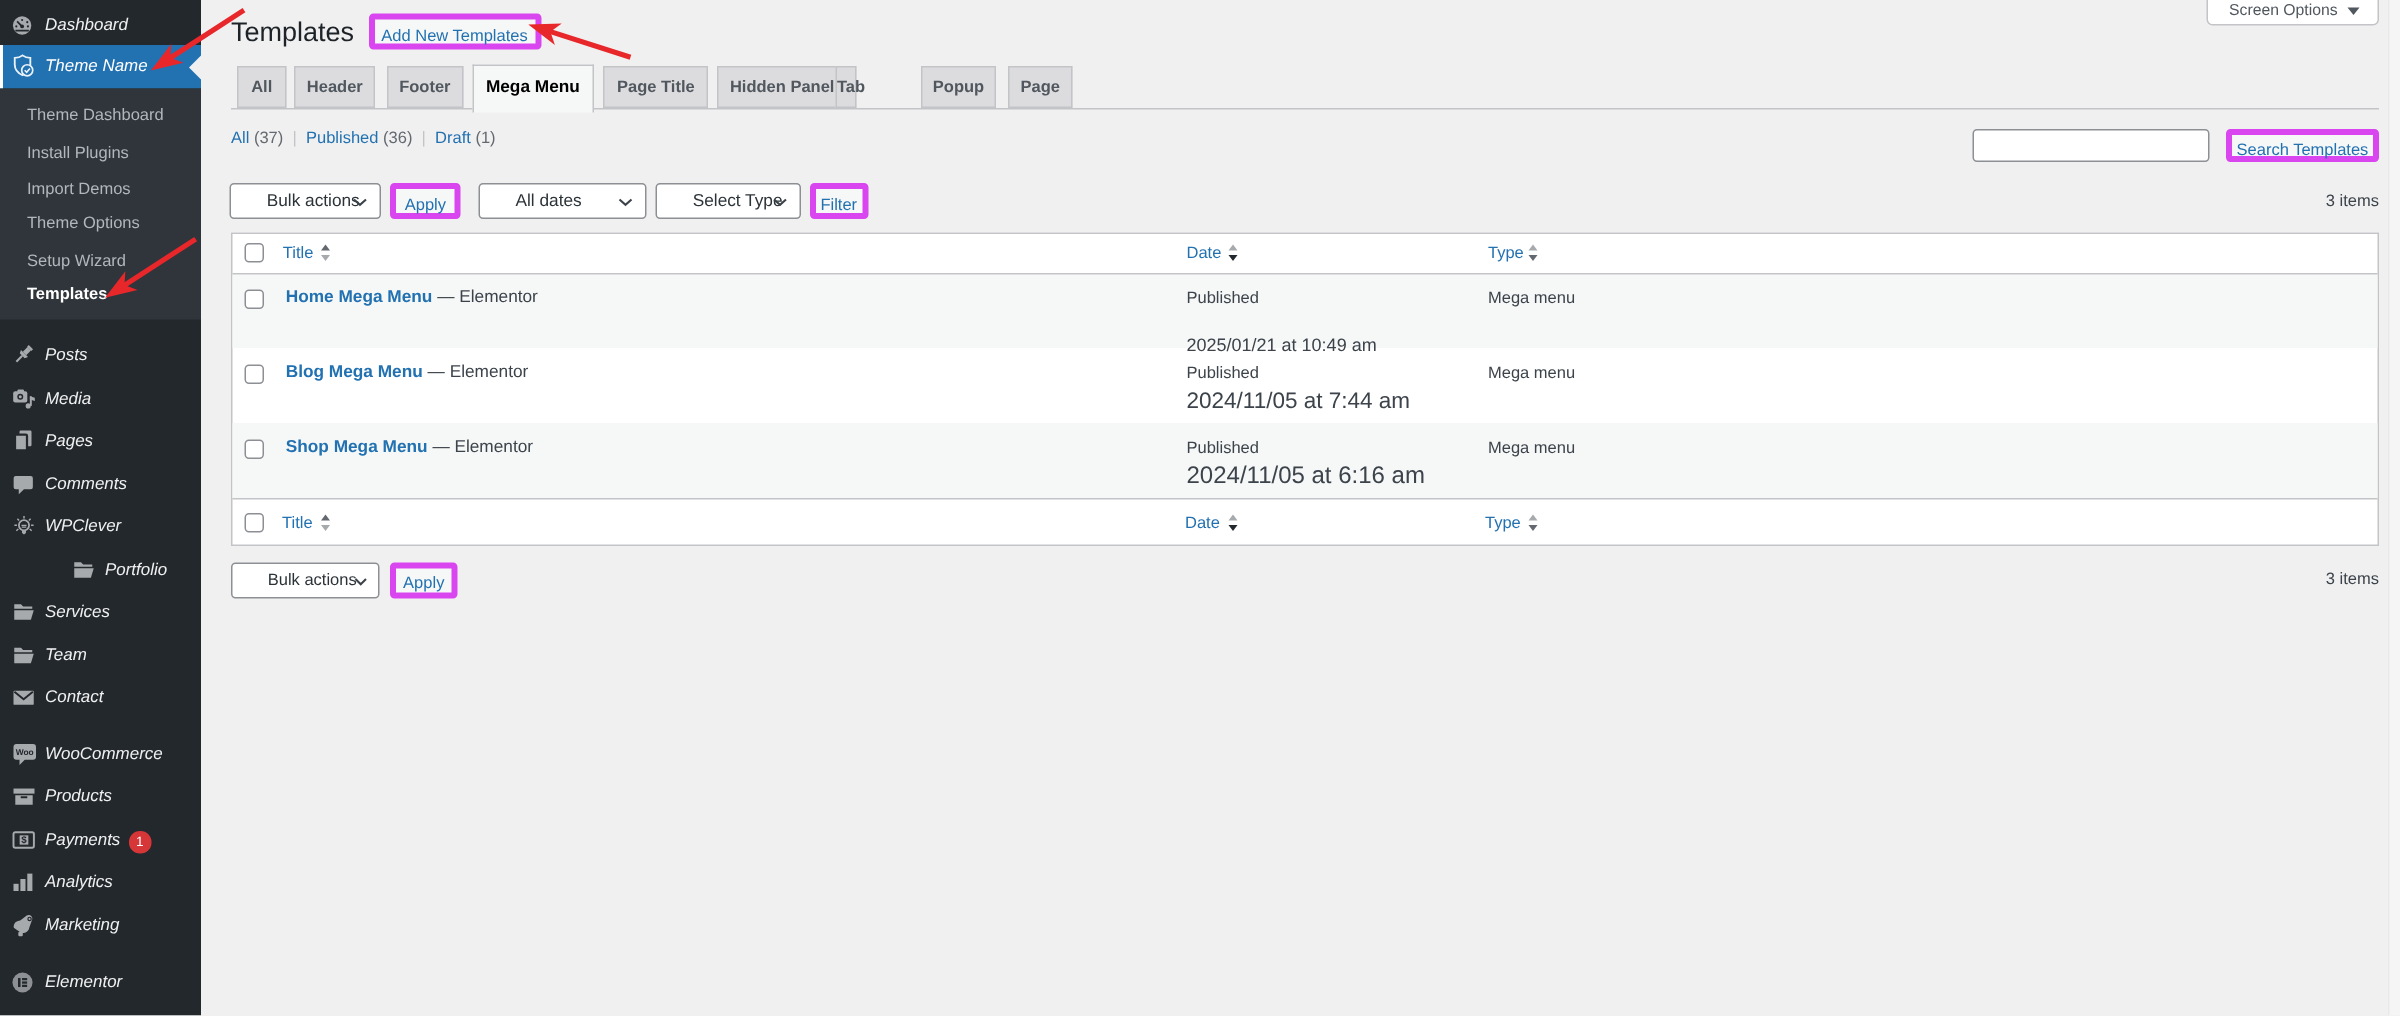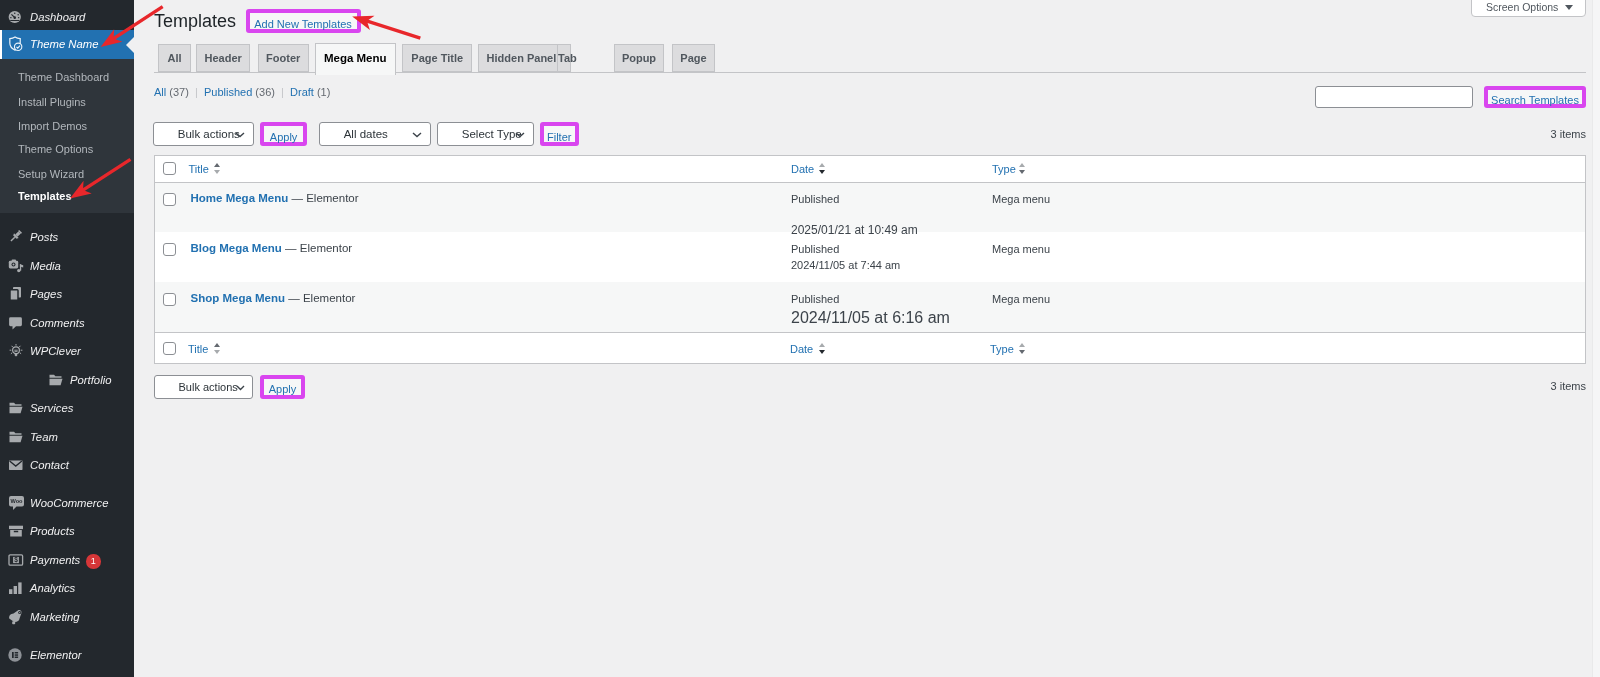--- a/index.html
+++ b/index.html
@@ -278,21 +278,21 @@
 
   <div class="cbx" style="left:163px;top:193px;"></div>
   <div class="abs" style="left:190.5px;top:192.2px;font-size:11.5px;color:#3c434a;"><span class="lnk" style="font-weight:bold;">Home Mega Menu</span> — Elementor</div>
   <div class="abs" style="left:791px;top:192.8px;font-size:11px;color:#3c434a;">Published</div>
   <div class="abs" style="left:791px;top:203px;font-size:12px;color:#3c434a;margin-top:20px;">2025/01/21 at 10:49 am</div>
   <div class="abs" style="left:992px;top:192.8px;font-size:11px;color:#3c434a;">Mega menu</div>
 
   <div class="cbx" style="left:163px;top:242.5px;"></div>
   <div class="abs" style="left:190.5px;top:242.2px;font-size:11.5px;color:#3c434a;"><span class="lnk" style="font-weight:bold;">Blog Mega Menu</span> — Elementor</div>
   <div class="abs" style="left:791px;top:242.8px;font-size:11px;color:#3c434a;">Published</div>
-  <div class="abs" style="left:791px;top:258.8px;font-size:11px;color:#3c434a;">2024/11/05 at 7:44 am</div>
+  <div class="abs" style="left:791px;top:258.8px;font-size:15px;color:#3c434a;">2024/11/05 at 7:44 am</div>
   <div class="abs" style="left:992px;top:242.8px;font-size:11px;color:#3c434a;">Mega menu</div>
 
   <div class="cbx" style="left:163px;top:292.5px;"></div>
   <div class="abs" style="left:190.5px;top:292.2px;font-size:11.5px;color:#3c434a;"><span class="lnk" style="font-weight:bold;">Shop Mega Menu</span> — Elementor</div>
   <div class="abs" style="left:791px;top:292.8px;font-size:11px;color:#3c434a;">Published</div>
   <div class="abs" style="left:791px;top:308.8px;font-size:16px;color:#3c434a;">2024/11/05 at 6:16 am</div>
   <div class="abs" style="left:992px;top:292.8px;font-size:11px;color:#3c434a;">Mega menu</div>
 
   <div class="cbx" style="left:163px;top:342px;"></div>
   <div class="abs lnk" style="left:188px;top:342.5px;font-size:11px;">Title</div>

